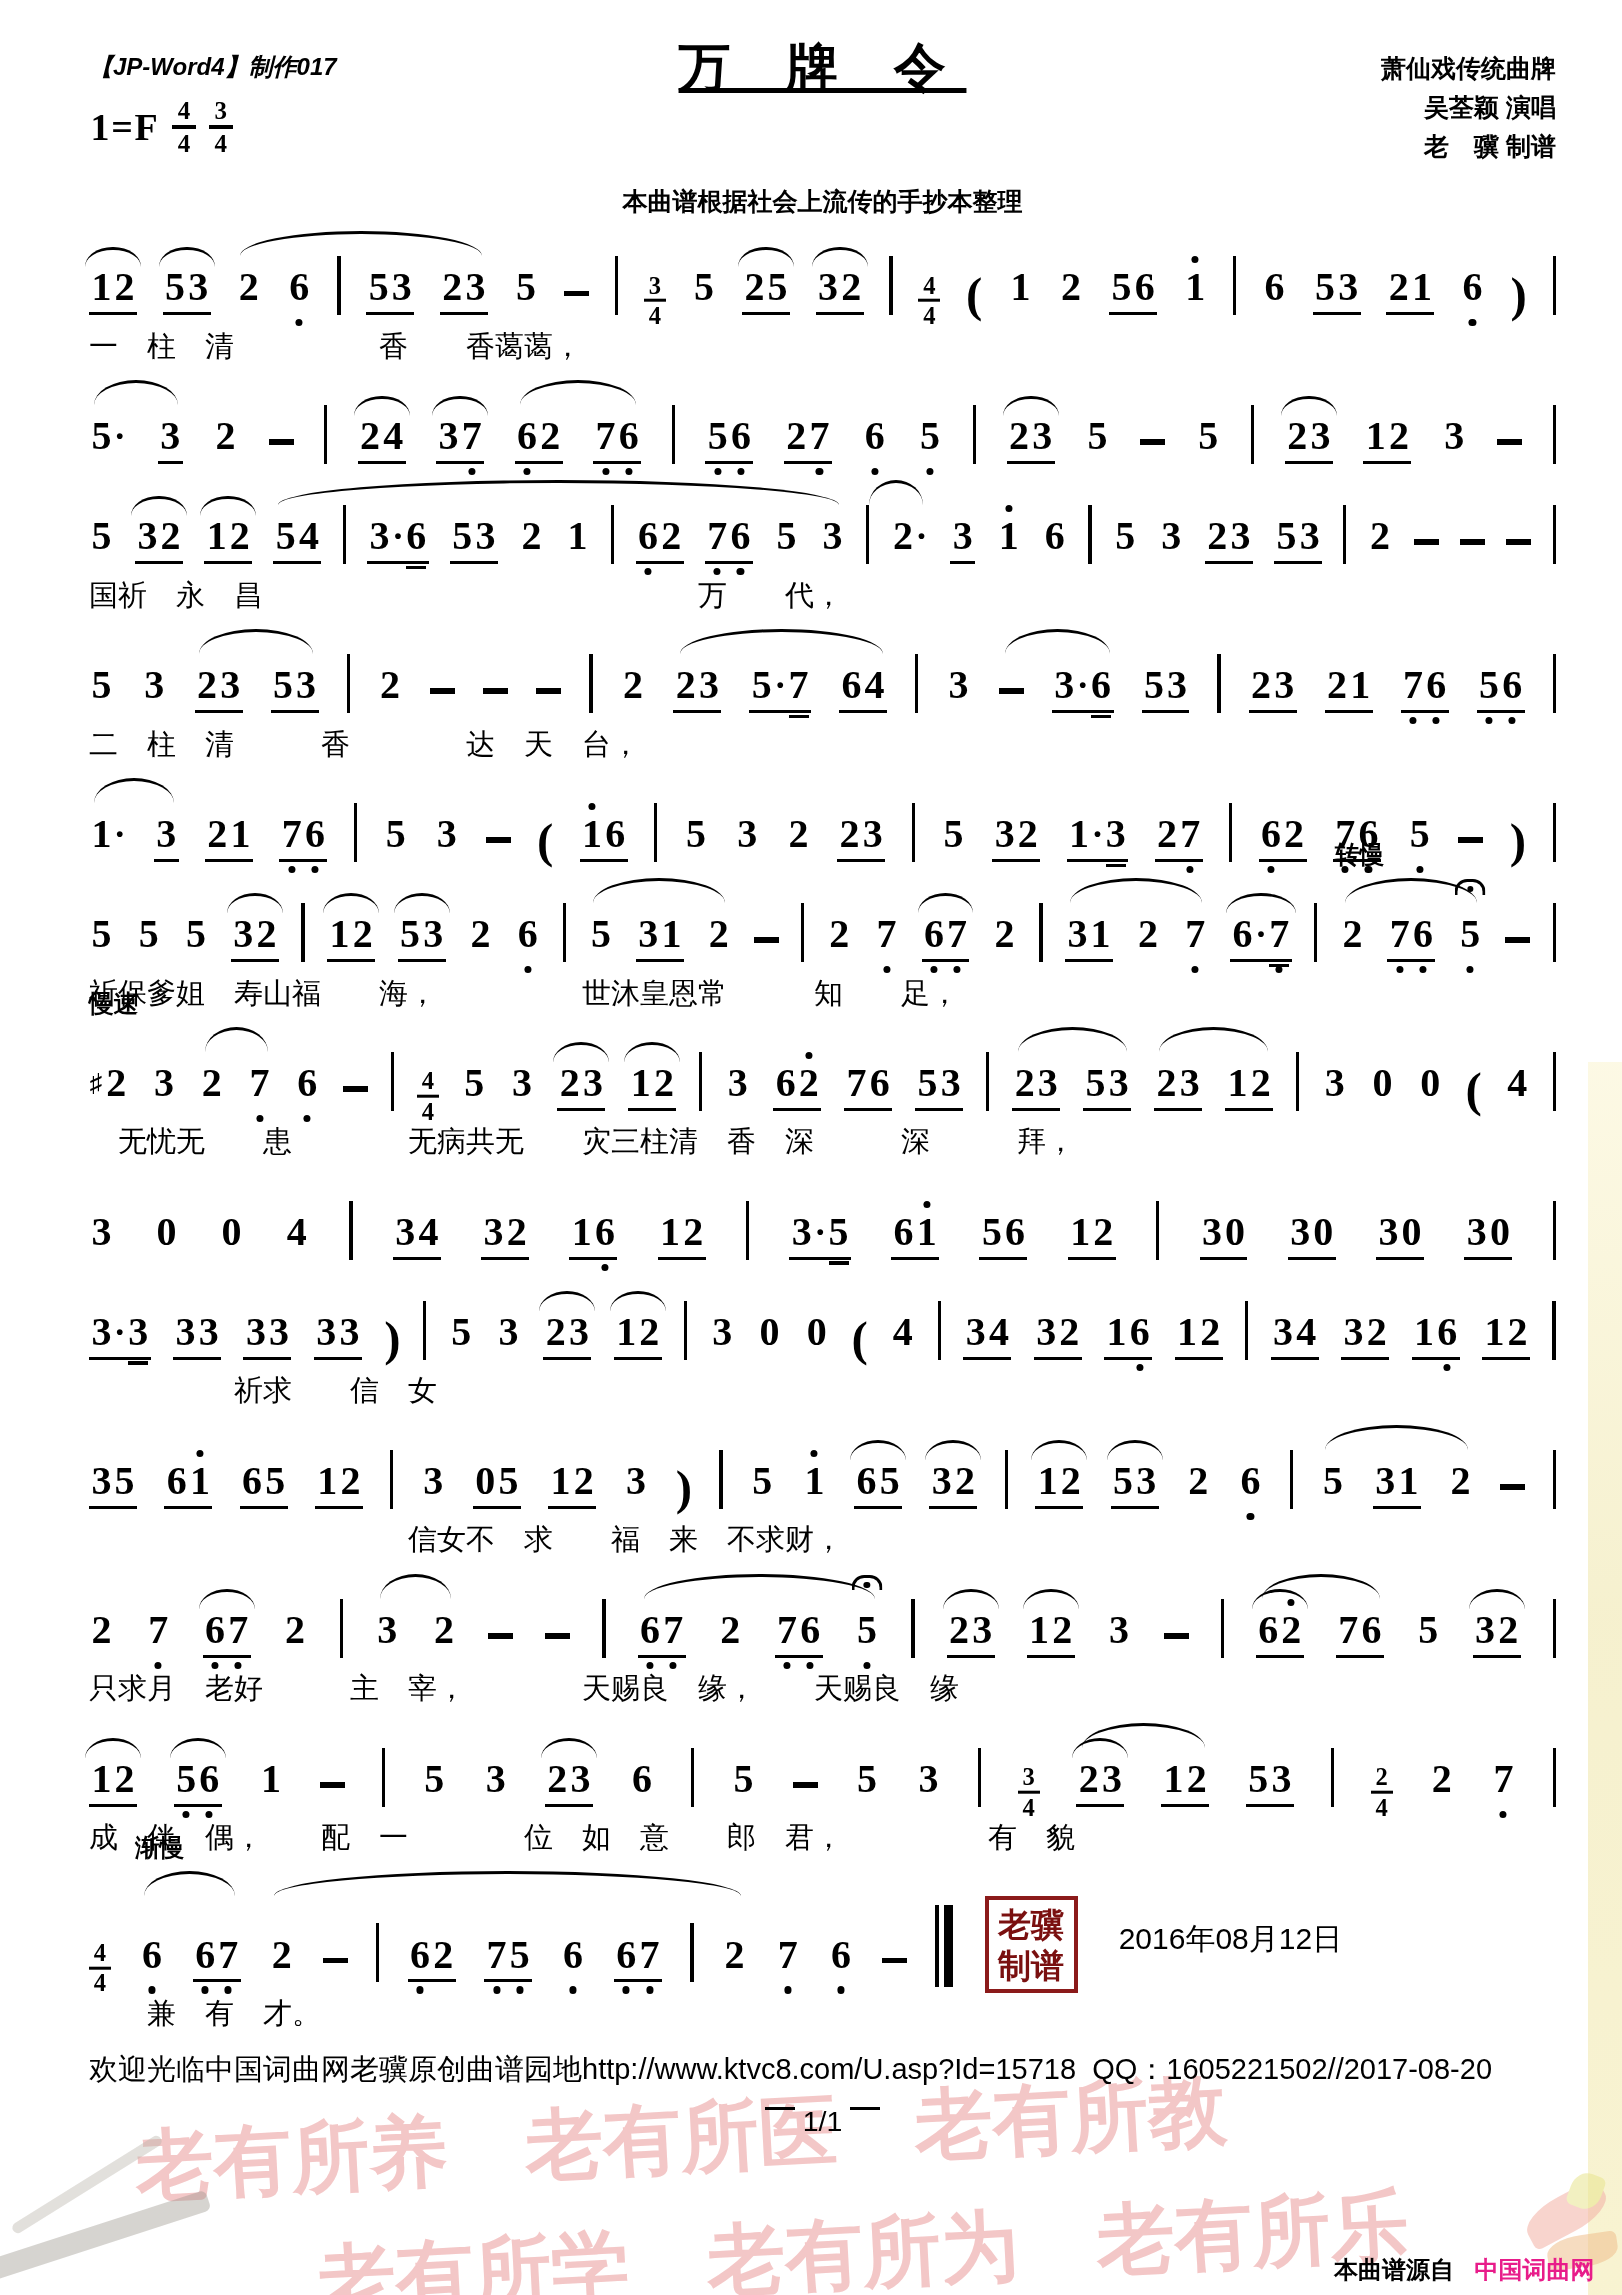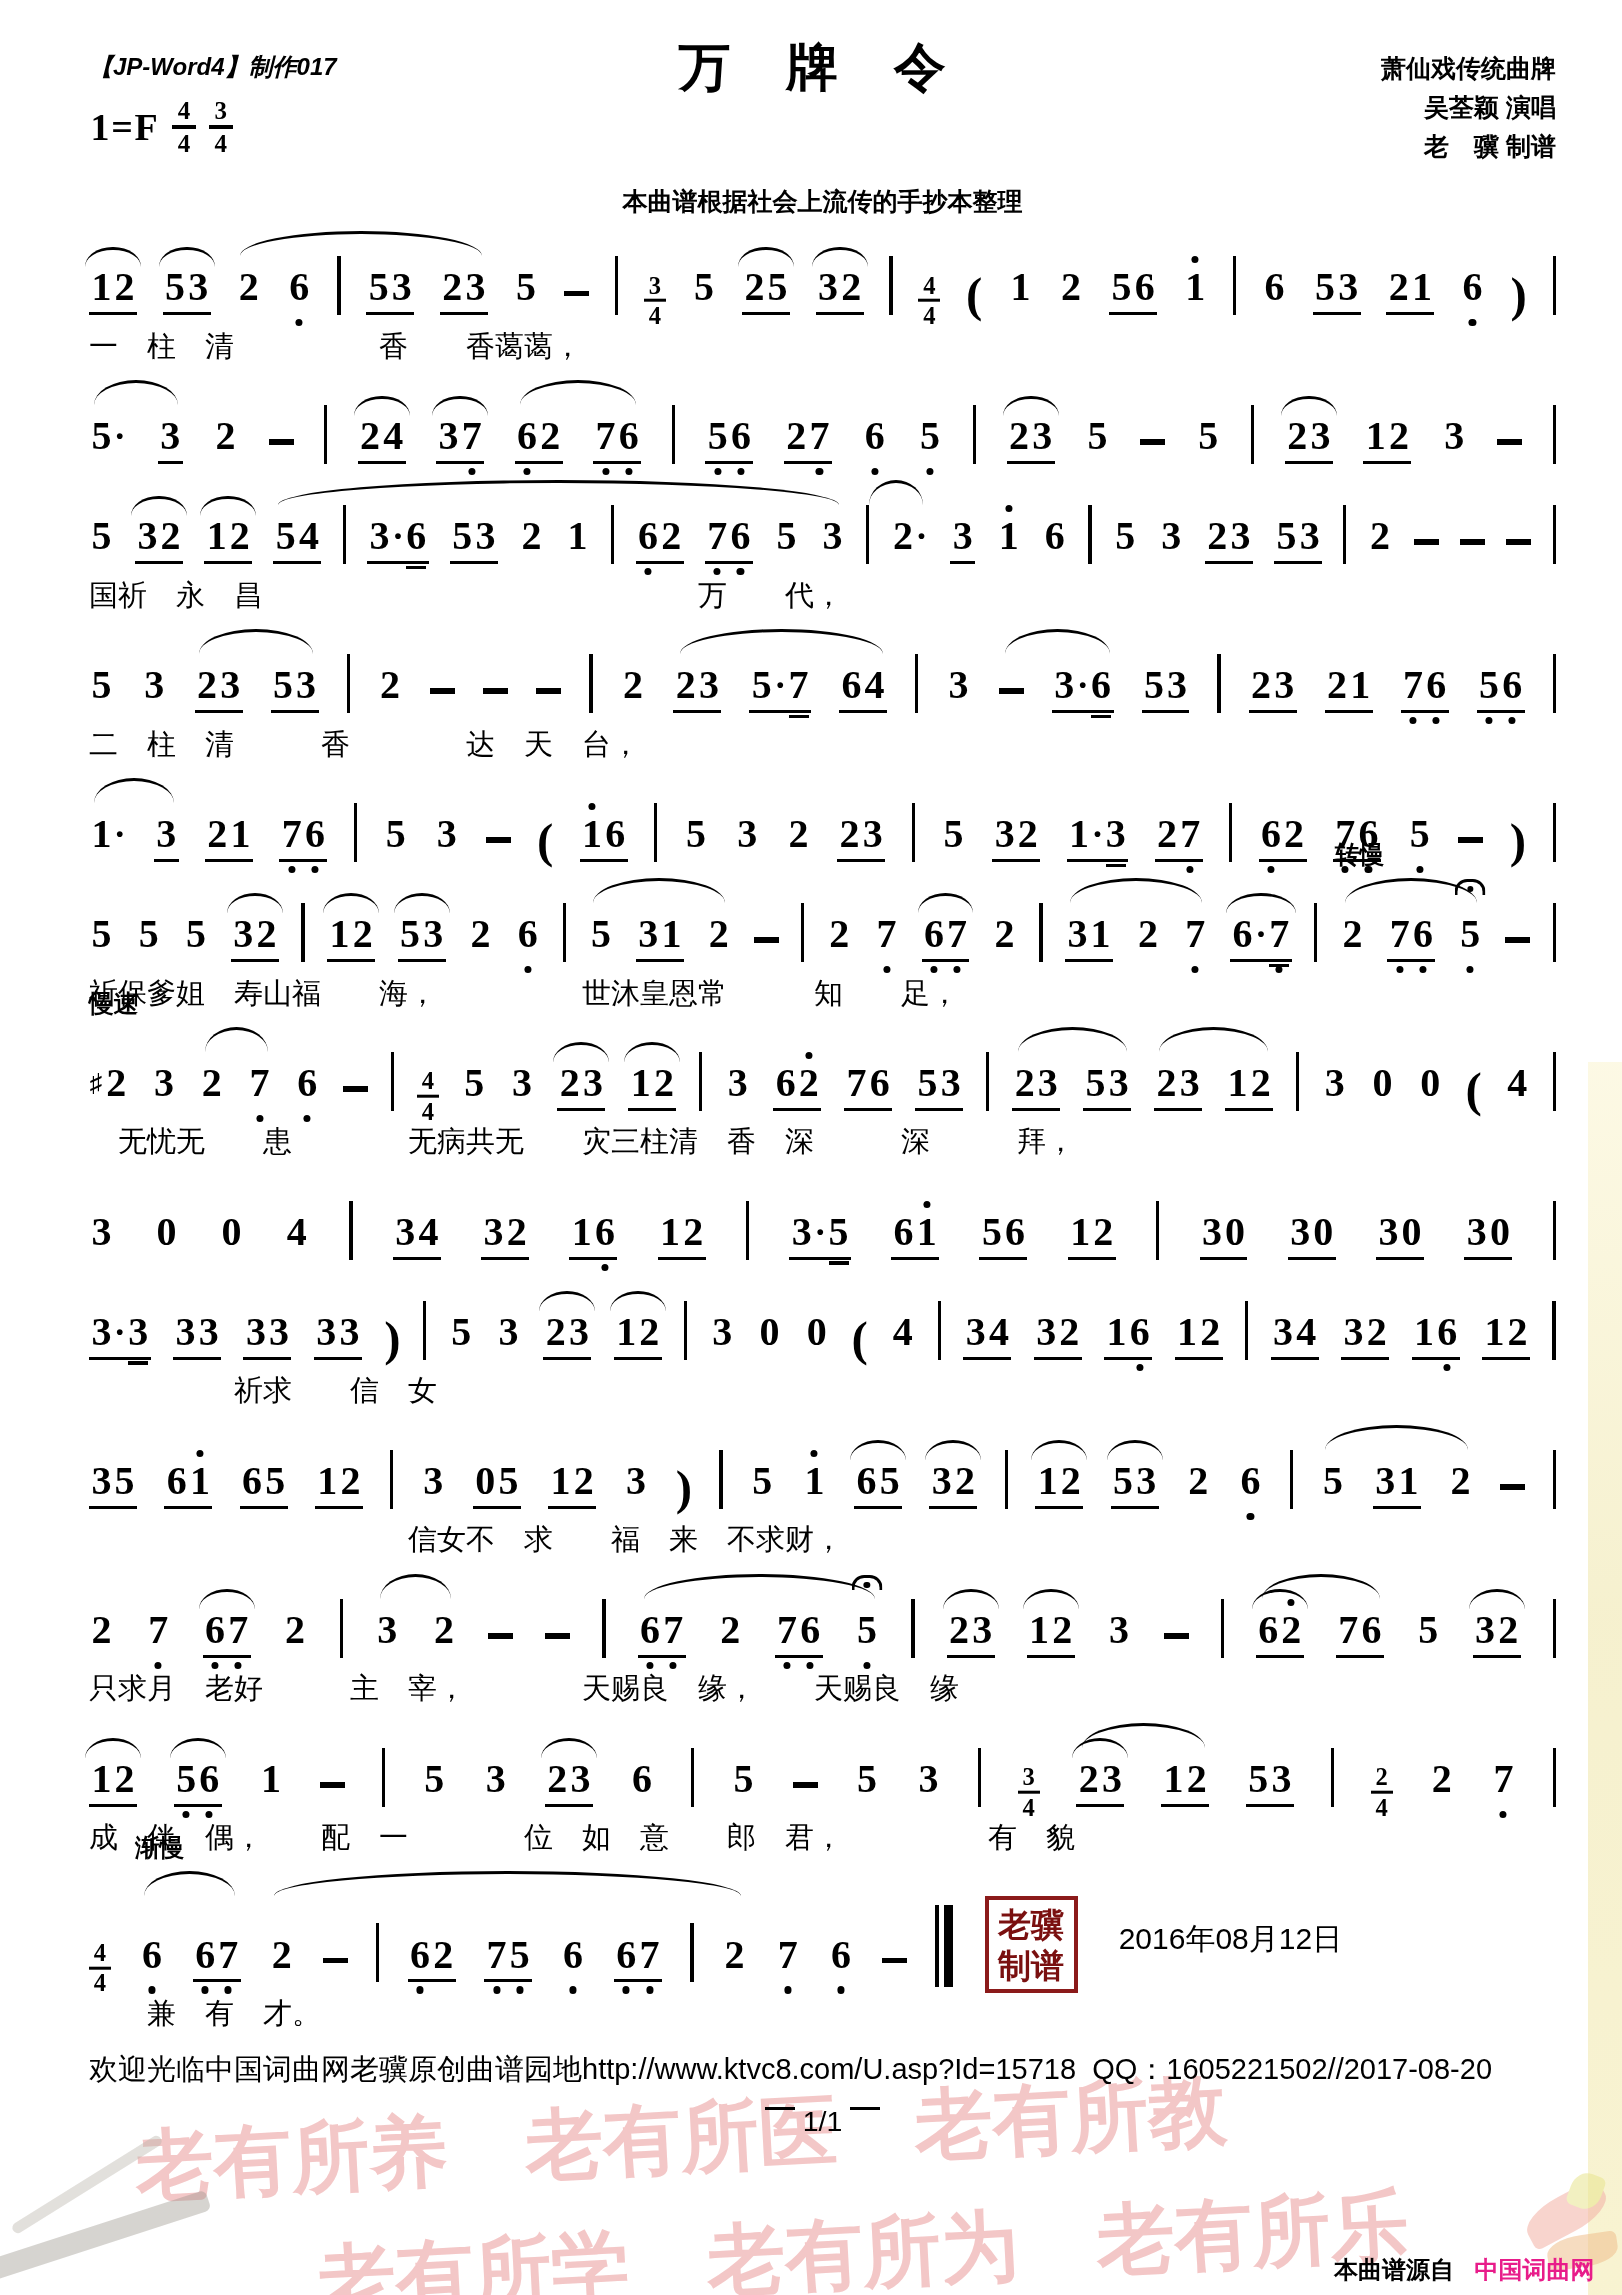--- a/index.html
+++ b/index.html
@@ -7,21 +7,21 @@
         font-family:"Liberation Serif","DejaVu Serif",serif;color:#000;}
   .content{position:relative;z-index:2;padding:33px 67px 0 89px;}
   
   .header{position:relative;height:182px;}
   .maker-note{position:absolute;left:0;top:22px;font:italic 700 24px/1 "Liberation Sans",sans-serif;}
   .key-sig{position:absolute;left:1.6px;top:65px;display:flex;align-items:center;gap:12.7px;}
   .key-main{font:700 38px/1 "Liberation Serif",serif;letter-spacing:1.6px;}
   .frac{display:inline-flex;flex-direction:column;align-items:center;font:700 25px/1 "Liberation Serif",serif;}
   .frac i{display:block;width:24px;height:3.2px;background:#000;margin:2.4px 0;}
   .title{position:absolute;left:0;right:0;top:8px;text-align:center;
-         font:700 52px/1 "Liberation Sans",sans-serif;letter-spacing:20.6px;}
+         font:700 52px/1 "Liberation Sans",sans-serif;letter-spacing:20.6px;text-decoration:underline;}
   .subtitle{position:absolute;left:0;right:0;top:120px;text-align:center;
             font:700 25px/1 "Liberation Sans",sans-serif;margin-top:36px;}
   .credits{position:absolute;right:0;top:16px;text-align:right;
            font:700 25px/1.55 "Liberation Sans",sans-serif;}
   
   .line{margin-bottom:11px;}
   .notes{position:relative;display:flex;align-items:flex-end;justify-content:space-between;margin-top:41px;}
   .notes.startrow{justify-content:flex-start;gap:28.5px;}
   .lyrics{font:400 29px/1.25 "Liberation Serif","DejaVu Serif",serif;margin-top:12.7px;white-space:pre;}
   .tok{position:relative;display:inline-flex;flex-direction:column;align-items:center;justify-content:flex-end;}

